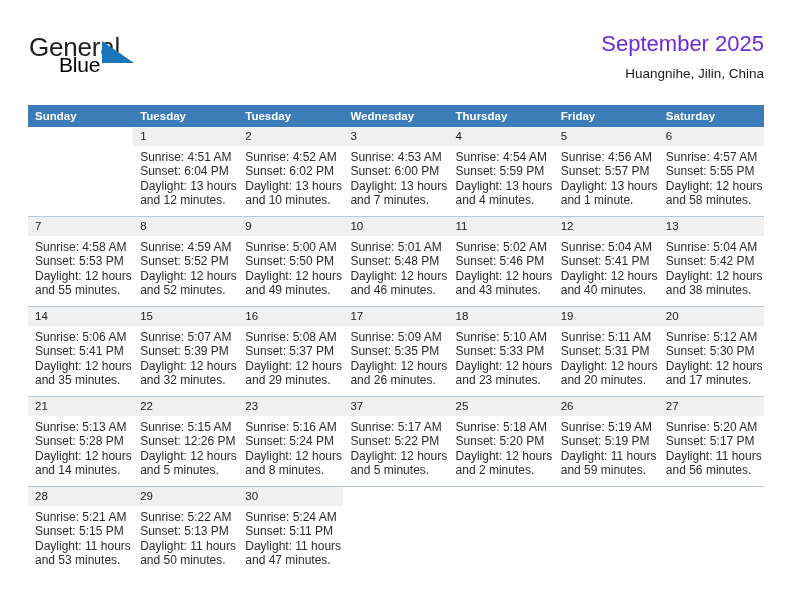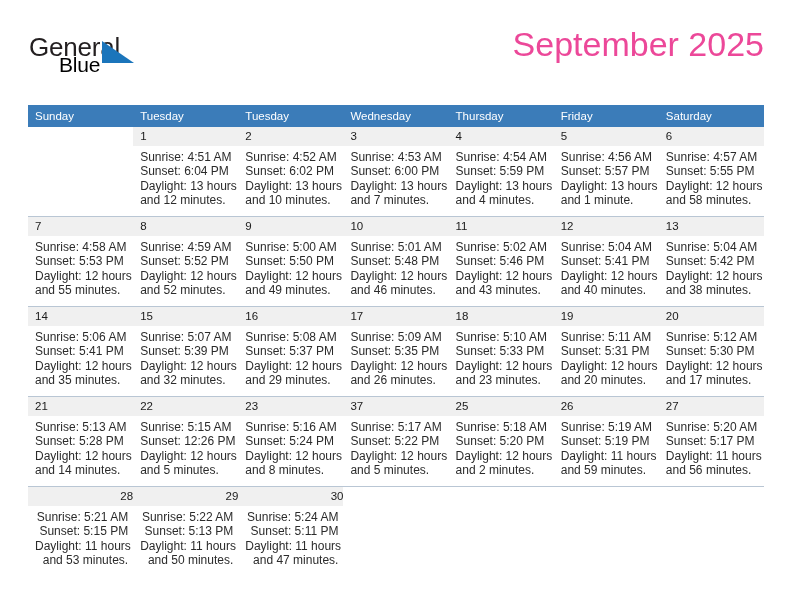--- a/index.html
+++ b/index.html
@@ -64,23 +64,23 @@
     border-top: 22px solid transparent;
   }
 
   .title-wrap {
     position: absolute;
     right: 0;
     top: 0;
     text-align: right;
   }
   .cal-title {
-    font-size: 34px;
+    font-size: 22px;
     font-weight: normal;
-    color: #ec4899;
+    color: #6d28d9;
     line-height: 32px;
     white-space: nowrap;
   }
   .cal-subtitle {
     font-size: 13.5px;
     color: #1a1a1a;
     line-height: 20px;
     margin-top: 4px;
     white-space: nowrap;
   }
@@ -94,38 +94,37 @@
   }
   table.cal-table {
     width: 736px;
     border-collapse: collapse;
     table-layout: fixed;
   }
   table.cal-table th {
     background: #3b7cb9;
     color: #ffffff;
     font-size: 11.5px;
-    font-weight: normal;
+    font-weight: bold;
     text-align: left;
     padding: 5px 0 5px 7px;
     height: 12px;
     border: none;
   }
   td.daycell {
     vertical-align: top;
     padding: 0;
     border: none;
     height: 89px;
     width: 105.14px;
     background: #ffffff;
     border-bottom: 1px solid #b9c6d4;
   }
   tr.week-row:last-child td.daycell {
     border-bottom: none;
-    text-align: right;
   }
   .daynum {
     background: #f0f0f0;
     font-size: 11.5px;
     color: #1a1a1a;
     padding: 3px 0 3px 7px;
     height: 13px;
     line-height: 13px;
   }
   .daycell.empty .daynum {
@@ -153,20 +152,21 @@
   <div class="header">
 
     <div class="brand">
       <span class="brand-general">General</span>
       <span class="brand-triangle"></span>
       <span class="brand-blue">Blue</span>
     </div>
 
     <div class="title-wrap">
       <div class="cal-title">September 2025</div>
+      <div class="cal-subtitle">Huangnihe, Jilin, China</div>
     </div>
 
   </div>
 
   <div class="calendar">
     <table class="cal-table">
       <thead>
         <tr>
           <th>Sunday</th>
           <th>Tuesday</th>

